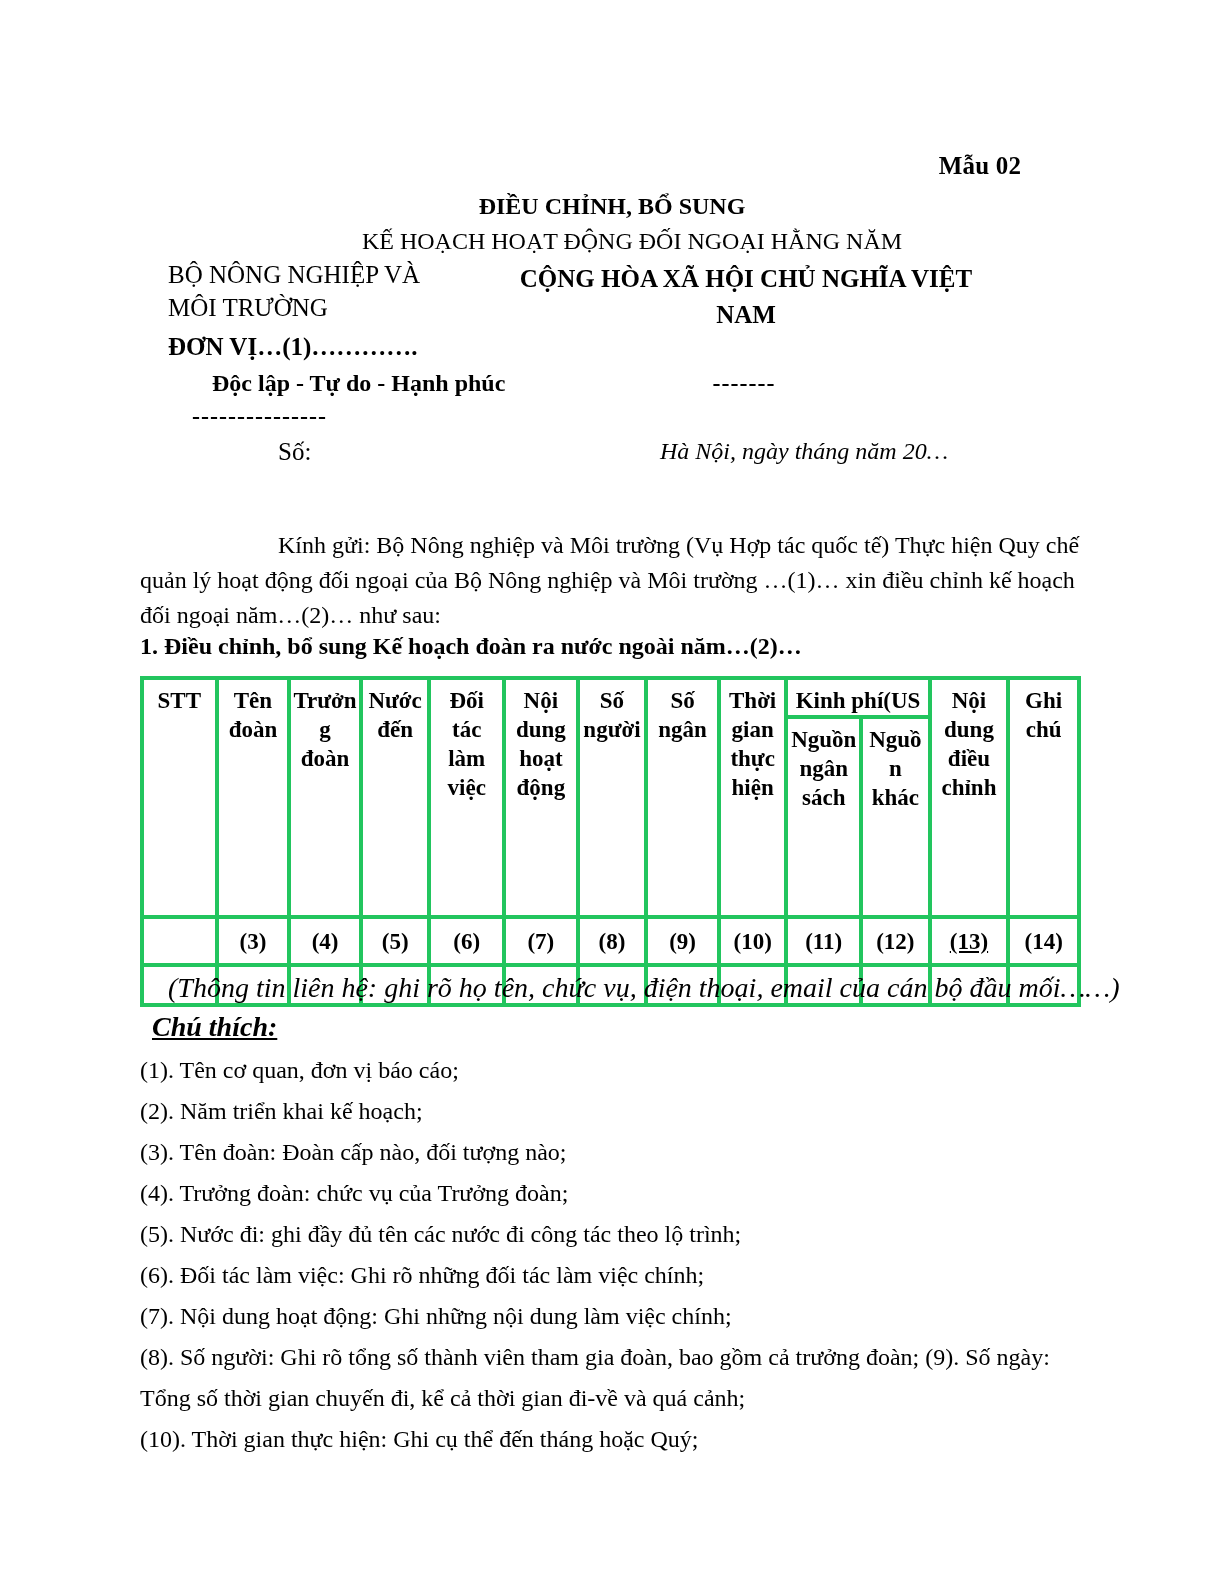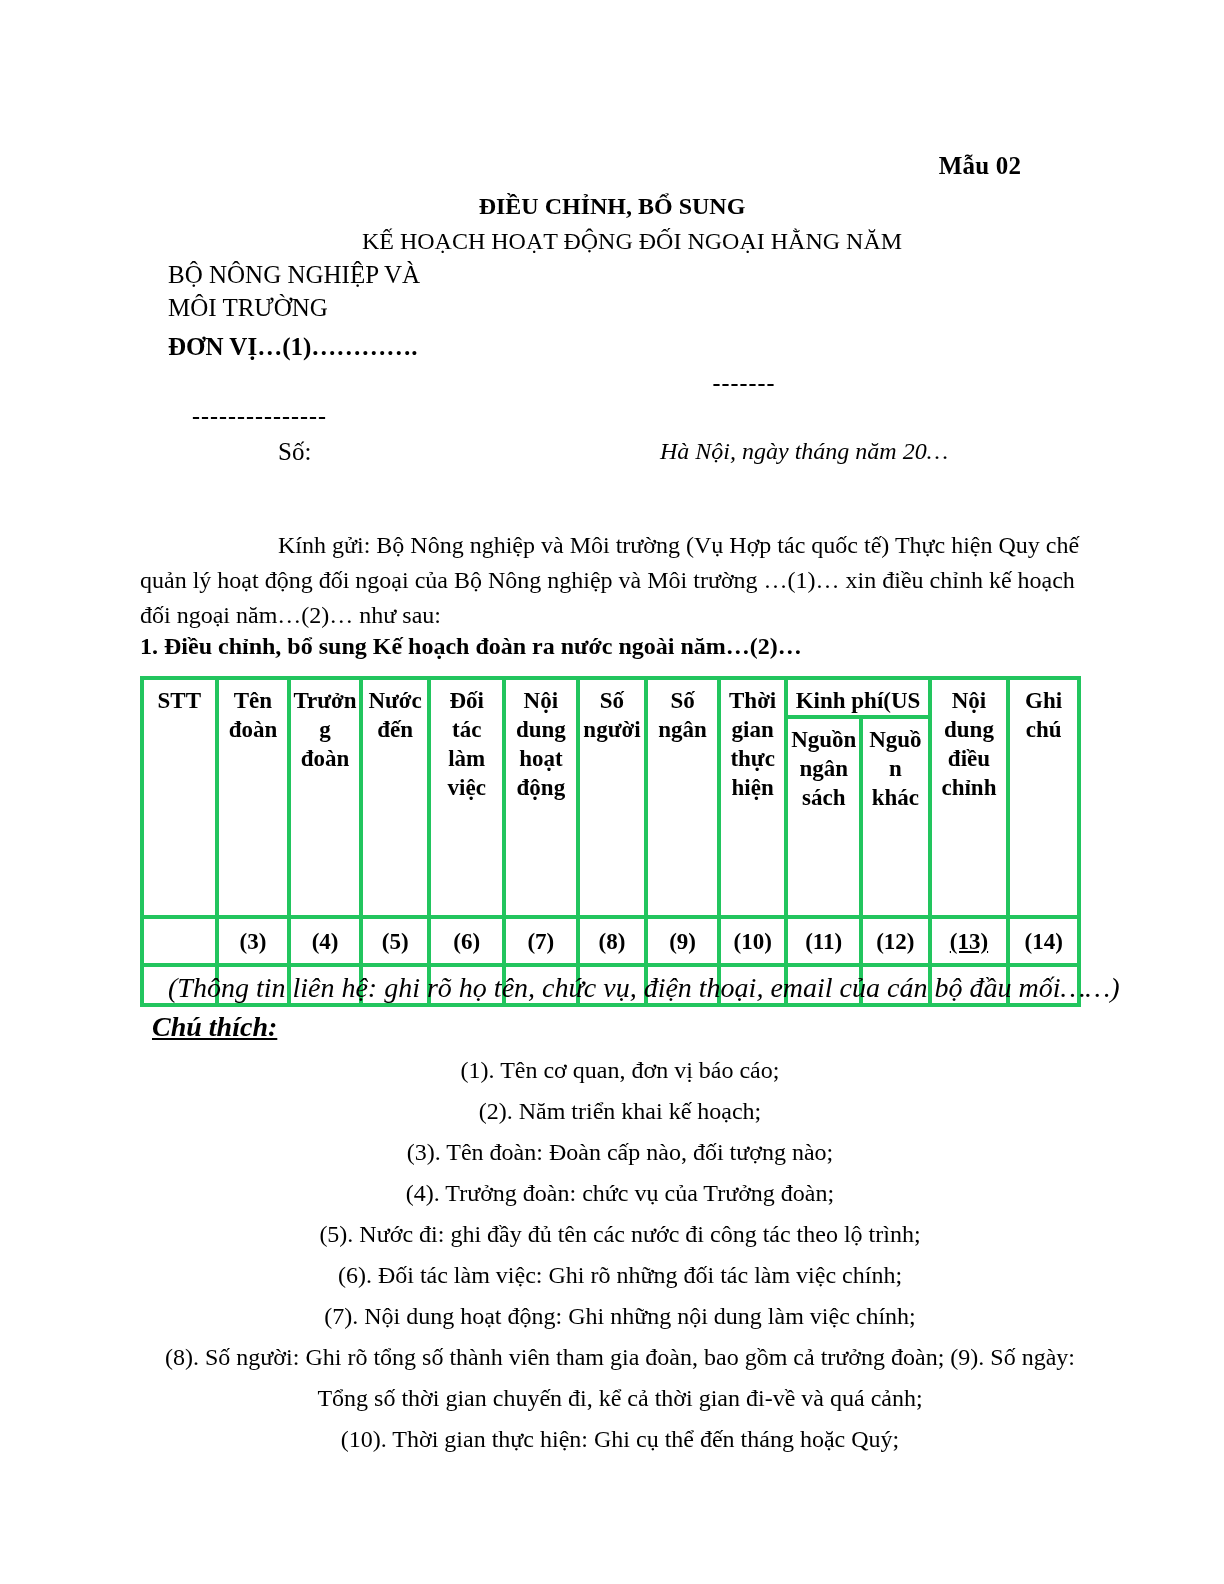--- a/index.html
+++ b/index.html
@@ -237,39 +237,40 @@
     position: absolute;
     left: 140px;
     top: 1050px;
     width: 960px;
     font-size: 24px;
     line-height: 41px;
   }
   .notes-list .note-item {
     display: block;
     white-space: normal;
-    text-align: center;
   }
 </style>
 </head>
 <body>
 
 <div class="page">
 
   <div class="form-code">Mẫu 02</div>
 
   <div class="doc-title">ĐIỀU CHỈNH, BỔ SUNG</div>
   <div class="doc-subtitle">KẾ HOẠCH HOẠT ĐỘNG ĐỐI NGOẠI HẰNG NĂM</div>
 
   <div class="org-line1">BỘ NÔNG NGHIỆP VÀ</div>
   <div class="org-line2">MÔI TRƯỜNG</div>
   <div class="unit-line">ĐƠN VỊ…(1)………….</div>
+  <div class="motto-line">Độc lập - Tự do - Hạnh phúc</div>
   <div class="dash-long">---------------</div>
   <div class="so-line">Số:</div>
 
+  <div class="country-name">CỘNG HÒA XÃ HỘI CHỦ NGHĨA VIỆT NAM</div>
   <div class="dash-short">-------</div>
   <div class="place-date">Hà Nội, ngày   tháng   năm 20…</div>
 
   <div class="body-para">Kính gửi: Bộ Nông nghiệp và Môi trường (Vụ Hợp tác quốc tế) Thực hiện Quy chế quản lý hoạt động đối ngoại của Bộ Nông nghiệp và Môi trường …(1)… xin điều chỉnh kế hoạch đối ngoại năm…(2)… như sau:</div>
   <div class="section-heading">1. Điều chỉnh, bổ sung Kế hoạch đoàn ra nước ngoài năm…(2)…</div>
 
   <table class="plan-table">
     <colgroup>
       <col class="c-stt">
         <col class="c-ten">

